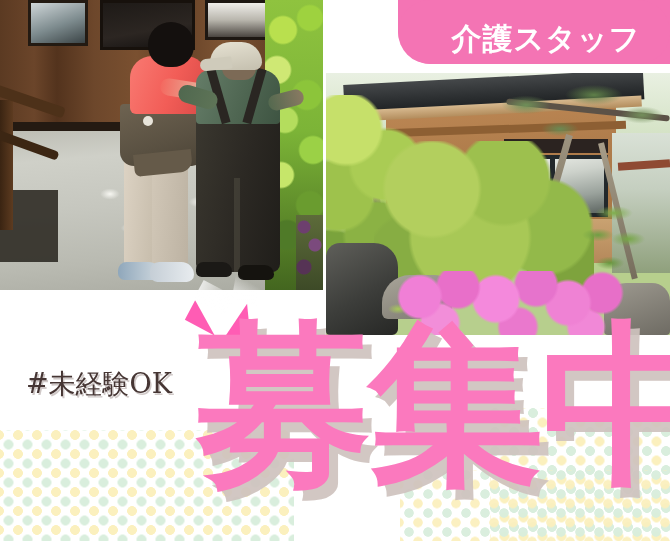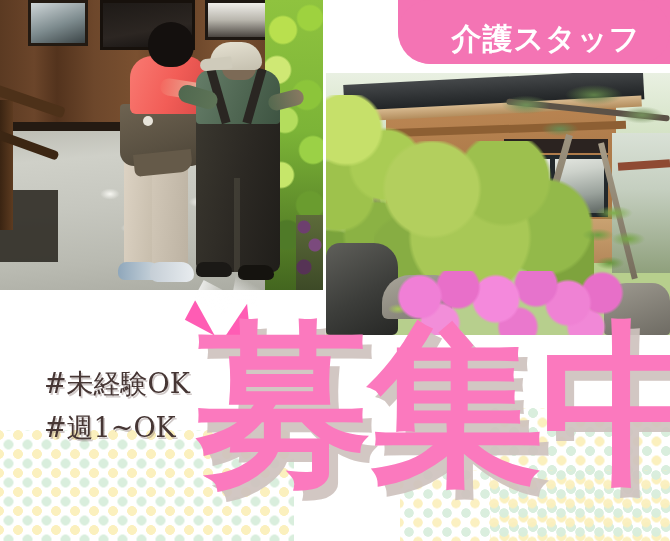--- a/index.html
+++ b/index.html
@@ -424,21 +424,21 @@
   }
   .spark2::after {
     content:""; position:absolute; left:-16px; top:-36px;
     width:26px; height:36px;
     background: linear-gradient(200deg, rgba(255,79,174,0) 40%, rgba(255,255,255,.9));
   }
 
   
   .tags {
     position: absolute;
-    left: 44px; top: 362px;
+    left: 26px; top: 362px;
     width: 300px;
   }
   .tag {
     color: #463634;
     font-size: 27px;
     line-height: 44px;
     letter-spacing: 0px;
     white-space: nowrap;
     font-family: "DejaVu Serif", "Liberation Serif", serif;
     text-shadow: 1.5px 1.5px 0 rgba(120,100,96,.35);
@@ -526,18 +526,17 @@
   <div class="badge">
     <div class="badge-inner"></div>
     <div class="badge-text">介護スタッフ</div>
   </div>
 
   <div class="spark spark1"></div>
   <div class="spark spark2"></div>
 
   <div class="tags">
     <div class="tag">#未経験OK</div>
-    <div class="tag">#週1~OK</div>
   </div>
 
   <div class="headline">募集中</div>
 
 </div>
 
 </body></html>

